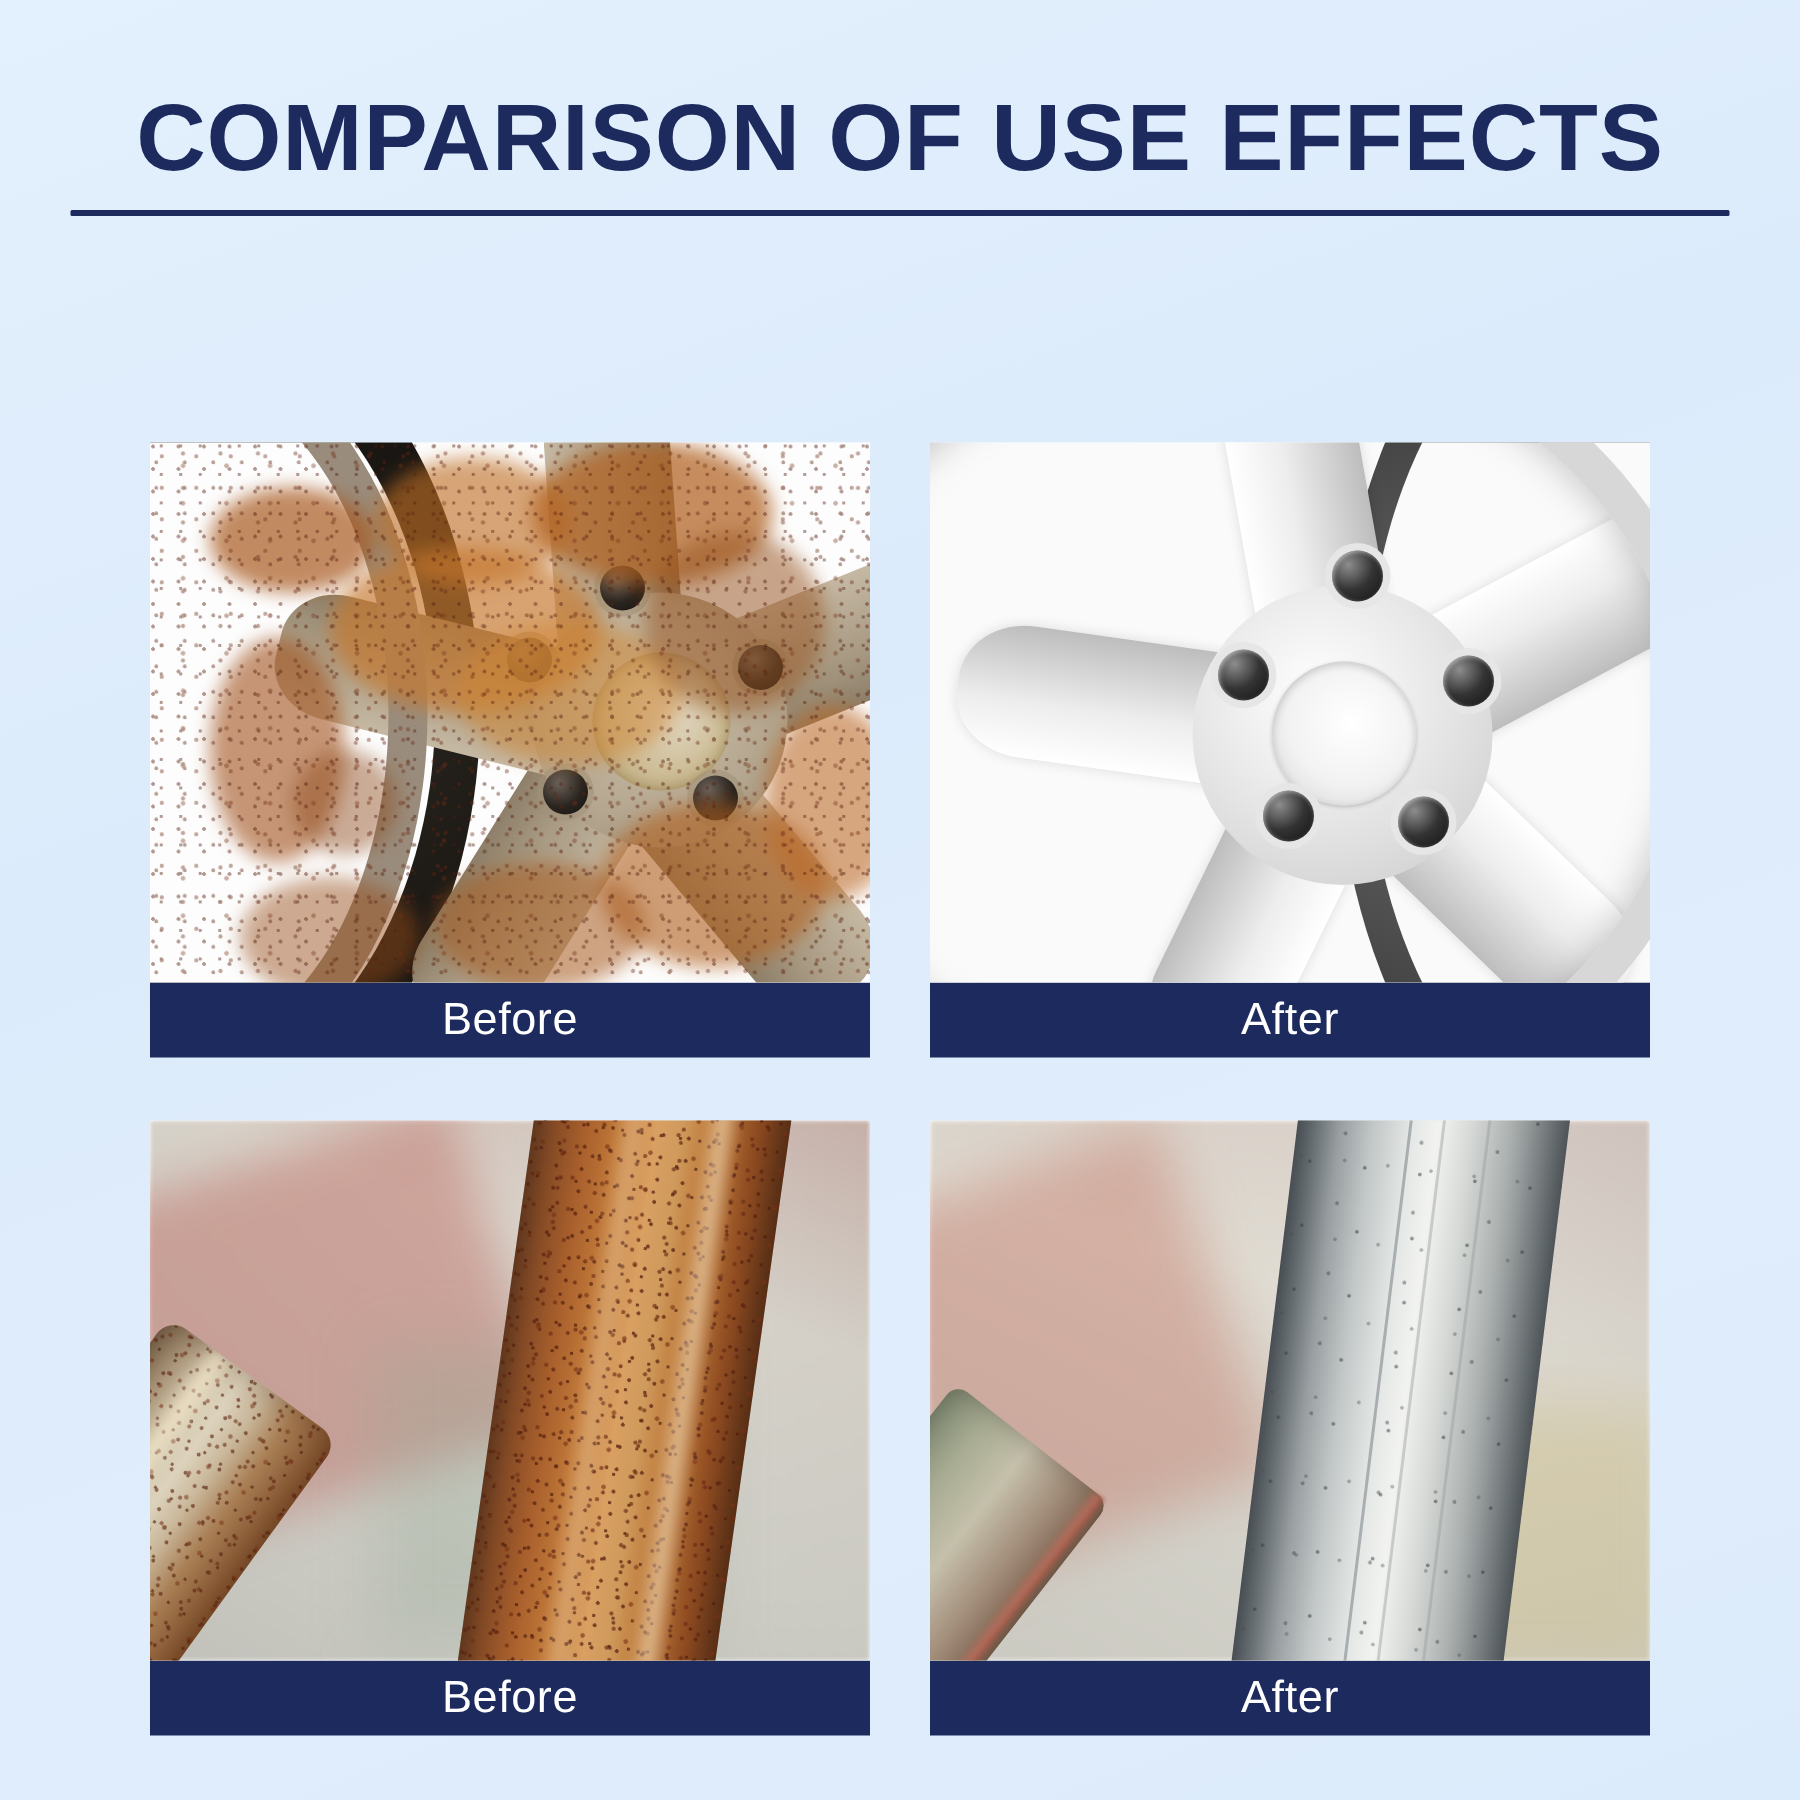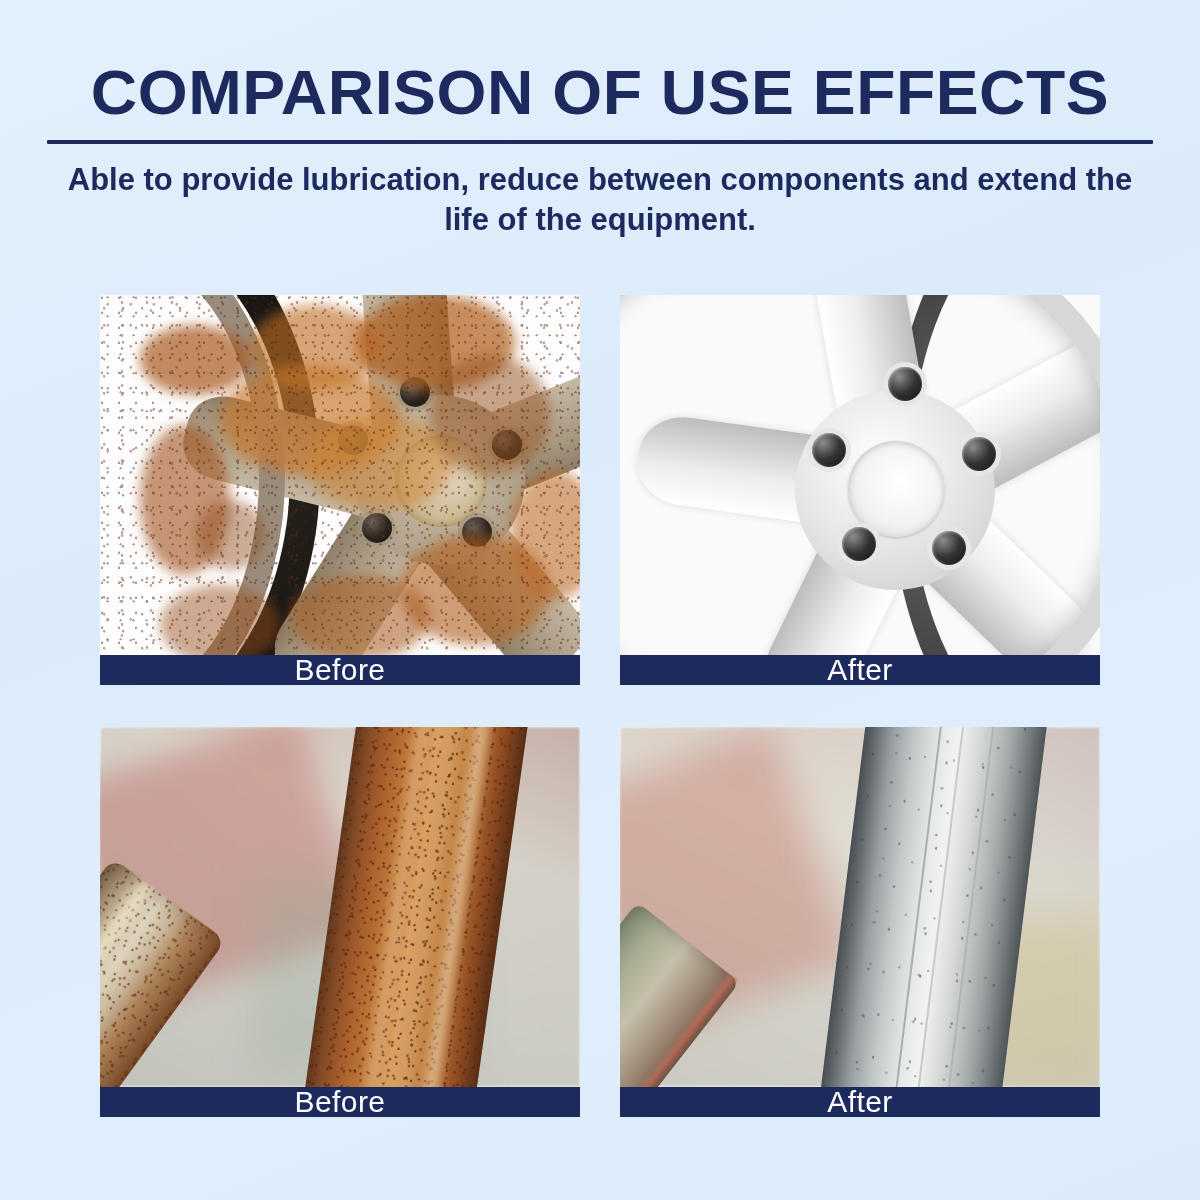--- a/index.html
+++ b/index.html
@@ -70,21 +70,21 @@
   .photo {
     width: 480px;
     height: 360px;
     overflow: hidden;
     position: relative;
     background: #fff;
   }
 
   .label-band {
     width: 480px;
-    height: 30px;
+    height: 50px;
     background: #1c2a5e;
     color: #ffffff;
     display: flex;
     align-items: center;
     justify-content: center;
     font-size: 30px;
     font-weight: 500;
     letter-spacing: 0.4px;
   }
 
@@ -369,21 +369,20 @@
     background: linear-gradient(90deg, rgba(190,110,92,.0) 0%, rgba(190,110,92,.85) 60%, rgba(150,80,64,.9) 100%);
     filter: blur(1.5px);
   }
 </style>
 </head>
 <body>
 
 <div class="header">
   <h1 class="page-title">COMPARISON OF USE EFFECTS</h1>
   <div class="title-rule"></div>
-  <p class="subtitle">Able to provide lubrication, reduce between components and extend the life of the equipment.</p>
 </div>
 
 <div class="compare-grid">
 
   <div class="panel">
     <div class="photo">
       <div class="wheel">
         <div class="wheel-bg"></div>
         <div class="tire"></div>
         <div class="tire-inner"></div>

